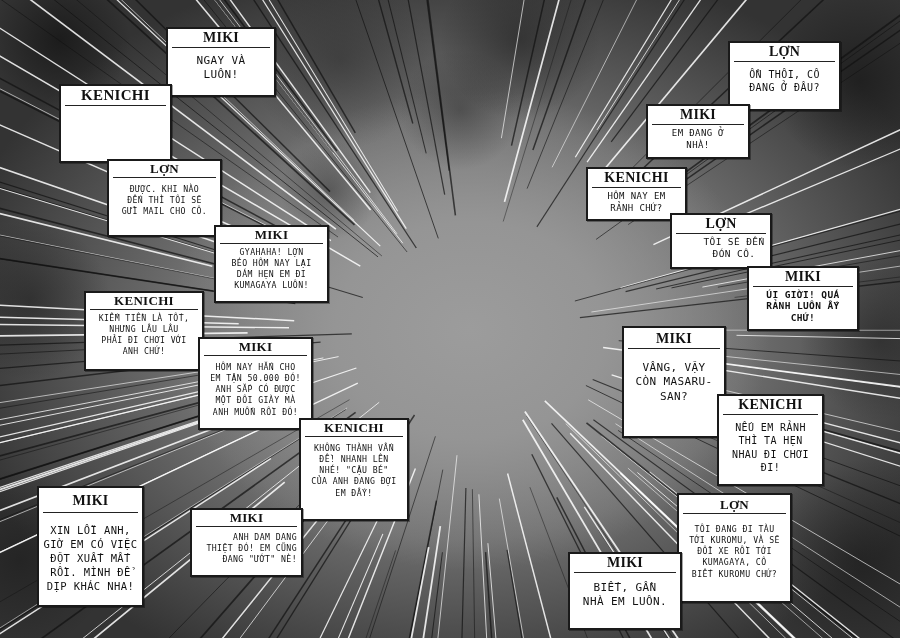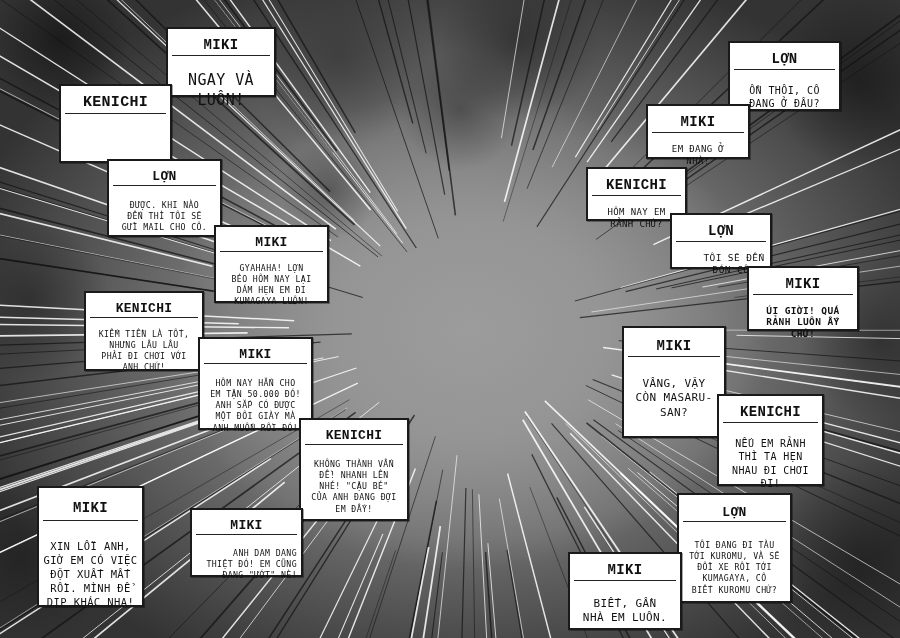--- a/index.html
+++ b/index.html
@@ -29,22 +29,22 @@
         radial-gradient(circle 50px at 330px 190px, rgba(40,40,40,.45), rgba(0,0,0,0));
     }
     svg#speedlines { position: absolute; left: 0; top: 0; }
 
     .box {
       position: absolute; background: #fff; border: 2px solid #1a1a1a;
       box-sizing: border-box; text-align: center; color: #111;
       box-shadow: 1px 1px 0 rgba(0,0,0,.35);
     }
     .box .name {
-      font-family: Liberation Mono, monospace; font-weight: bold;
-      border-bottom: 1.5px solid #222; margin: 8px 4px; line-height: 1.25;
+      font-family: Liberation Serif, serif; font-weight: bold;
+      border-bottom: 1.5px solid #222; margin: 0 4px; line-height: 1.25;
       letter-spacing: 0.3px;
     }
     .box .line {
       font-family: "DejaVu Sans Mono", monospace; text-transform: uppercase;
       padding: 3px 4px 2px 4px; line-height: 1.35; letter-spacing: 0.4px;
       white-space: pre-line;
     }
     .s .name { font-size: 13px; }
     .s .line { font-size: 8.2px; }
     .m .name { font-size: 14px; }
@@ -225,21 +225,21 @@
     <line x1="428.7" y1="547.2" x2="358.2" y2="917.4" stroke="#ffffff" stroke-width="1.76" stroke-opacity="0.85"></line>
     <line x1="355.3" y1="132.9" x2="159.6" y2="-203.3" stroke="#111111" stroke-width="1.51" stroke-opacity="0.7"></line>
     <line x1="633.1" y1="351.7" x2="1161.6" y2="422.1" stroke="#ffffff" stroke-width="1.01" stroke-opacity="0.85"></line>
     <line x1="600.4" y1="199.9" x2="924.0" y2="-122.9" stroke="#111111" stroke-width="0.79" stroke-opacity="0.7"></line>
     <line x1="570.2" y1="433.3" x2="915.5" y2="789.0" stroke="#ffffff" stroke-width="1.45" stroke-opacity="0.85"></line>
     <line x1="501.4" y1="138.2" x2="566.5" y2="-259.3" stroke="#ffffff" stroke-width="0.76" stroke-opacity="0.85"></line>
   </svg>
 
 <div class="box m" style="left:166px;top:27px;width:110px;height:70px;">
   <div class="name">MIKI</div>
-  <div class="line" style="padding-top:6px;font-size:15px;">NGAY VÀ
+  <div class="line" style="padding-top:6px;font-size:11px;">NGAY VÀ
 LUÔN!</div>
 </div>
 
 <div class="box l" style="left:59px;top:84px;width:113px;height:79px;">
   <div class="name">KENICHI</div>
 </div>
 
 <div class="box s" style="left:107px;top:159px;width:115px;height:78px;">
   <div class="name">LỢN</div>
   <div class="line" style="padding-top:6px;">ĐƯỢC. KHI NÀO

